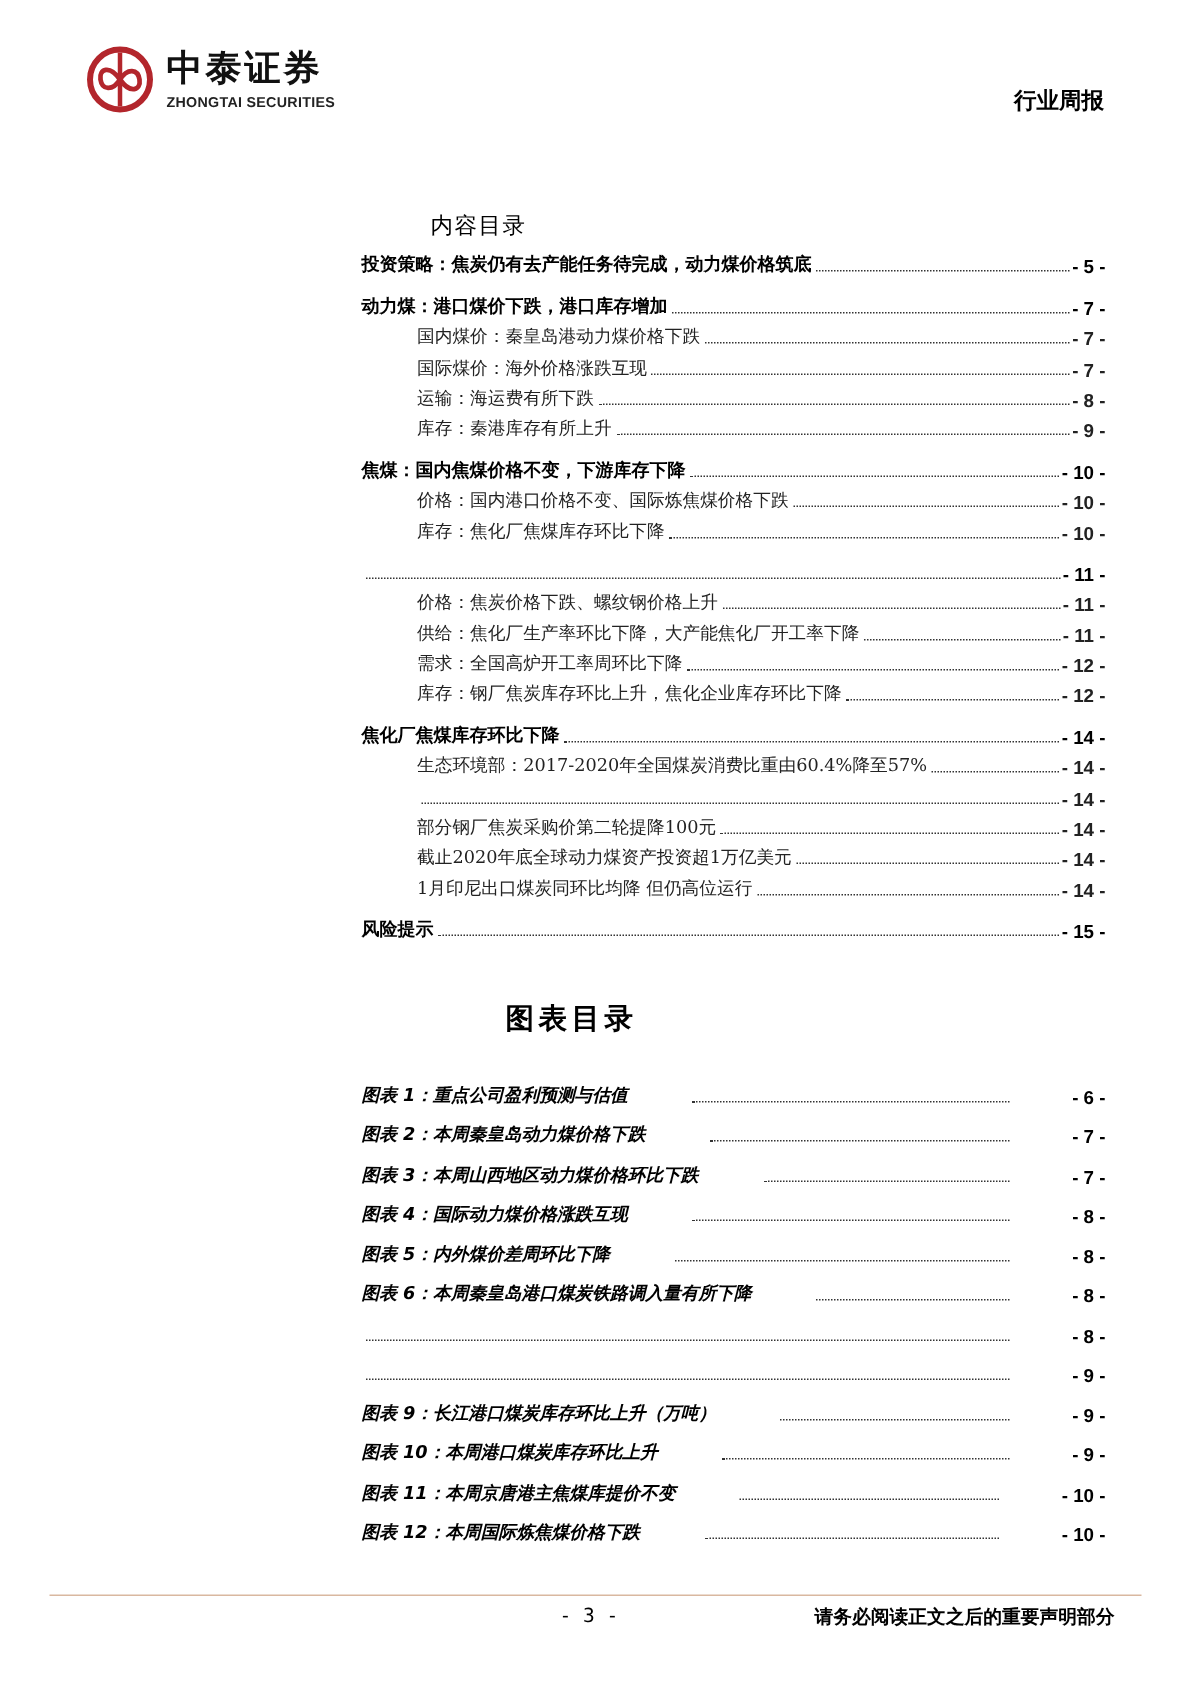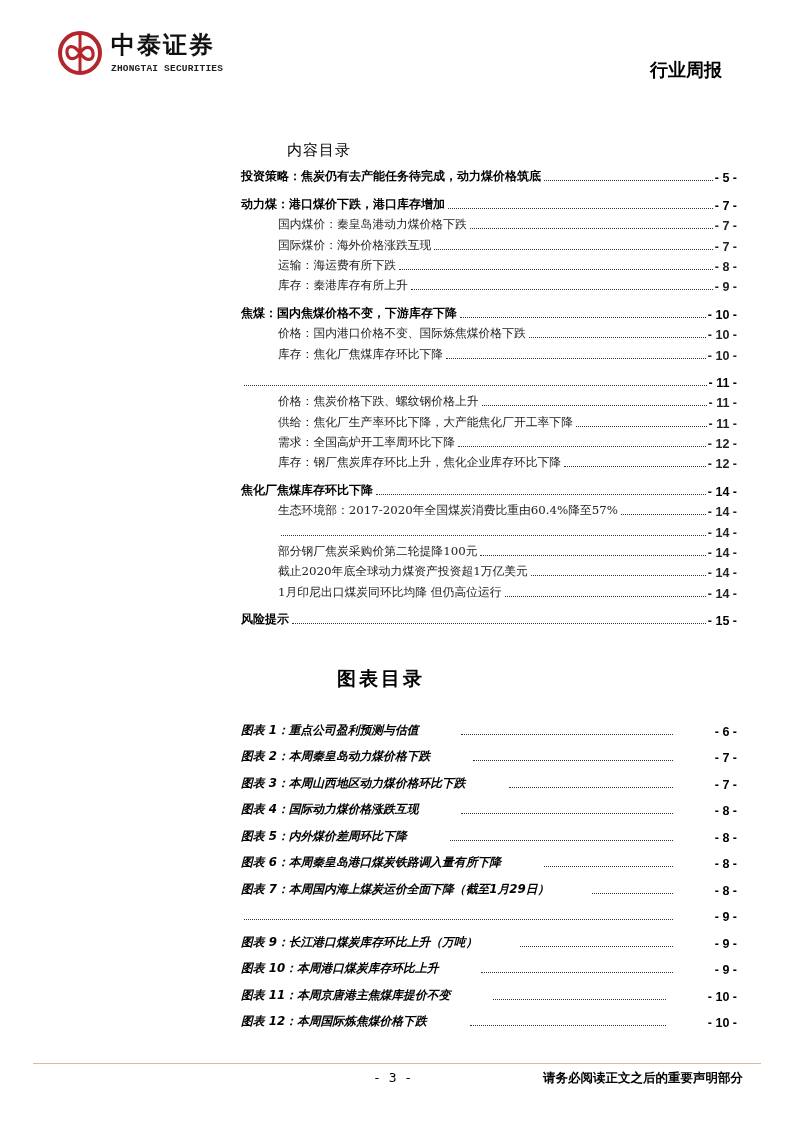--- a/index.html
+++ b/index.html
@@ -2,22 +2,22 @@
 <html><head>
   <meta charset="utf-8">
   <style>
     html, body { margin:0; padding:0; }
     body { width:793px; height:1122px; background:#ffffff; position:relative; overflow:hidden;
       font-family:"DejaVu Serif","Liberation Serif",serif; color:#000; }
     .logo { position:absolute; left:57px; top:30px; display:flex; align-items:center; }
     .logo-mark { width:46px; height:46px; }
     .logo-text { margin-left:8px; display:flex; flex-direction:column; }
     .logo-cn { font-family:"DejaVu Sans","Liberation Sans",sans-serif; font-weight:bold; font-size:24px; letter-spacing:2px; color:#111; line-height:26px; }
-    .logo-en { font-family:Liberation Mono, monospace; font-weight:bold; font-size:9.5px; color:#222; letter-spacing:0.2px; margin-top:5px; }
-    .report-type { position:absolute; right:71px; top:58px; font-family:"DejaVu Sans",sans-serif; font-weight:bold; font-size:18px; }
+    .logo-en { font-family:Liberation Sans, sans-serif; font-weight:bold; font-size:9.5px; color:#222; letter-spacing:0.2px; margin-top:5px; }
+    .report-type { position:absolute; right:57px; top:58px; font-family:"DejaVu Sans",sans-serif; font-weight:bold; font-size:15px; }
     .toc-title { position:absolute; left:287px; top:141px; font-size:15px; letter-spacing:1px; font-family:"DejaVu Serif",serif; }
     .fig-title { position:absolute; left:337px; top:666px; font-size:19px; font-weight:bold; letter-spacing:3px; font-family:"DejaVu Sans",sans-serif; }
     .toc { position:absolute; left:241px; width:496px; }
     .row { display:flex; align-items:flex-end; height:20.4px; white-space:nowrap; font-size:12.4px; }
     .row.lvl1 { font-family:"DejaVu Sans",sans-serif; font-weight:bold; font-size:12px; }
     .row.lvl2 { padding-left:37px; font-family:"DejaVu Serif",serif; font-size:11.8px; color:#222; }
     .row.fig { font-family:"DejaVu Sans",sans-serif; font-weight:bold; font-style:italic; font-size:11.8px; height:26.5px;gap:40px; }
     .row .label { flex:0 0 auto; }
     .row .leader { flex:1 1 auto; border-bottom:1.6px dotted #333; margin:0 2px 4px 3px; height:0; }
     .row .page { flex:0 0 auto; font-family:"Liberation Sans","DejaVu Sans",sans-serif; font-weight:bold; font-style:normal; font-size:12.5px; }
@@ -182,21 +182,20 @@
       <span class="label">图表 5：内外煤价差周环比下降</span>
       <span class="leader"></span>
       <span class="page">- 8 -</span>
     </div>
   <div class="row fig">
       <span class="label">图表 6：本周秦皇岛港口煤炭铁路调入量有所下降</span>
       <span class="leader"></span>
       <span class="page">- 8 -</span>
     </div>
   <div class="row fig">
-      <span class="label">图表 7：本周国内海上煤炭运价全面下降（截至1月29日）</span>
       <span class="leader"></span>
       <span class="page">- 8 -</span>
     </div>
   <div class="row fig">
       <span class="leader"></span>
       <span class="page">- 9 -</span>
     </div>
   <div class="row fig">
       <span class="label">图表 9：长江港口煤炭库存环比上升（万吨）</span>
       <span class="leader"></span>

